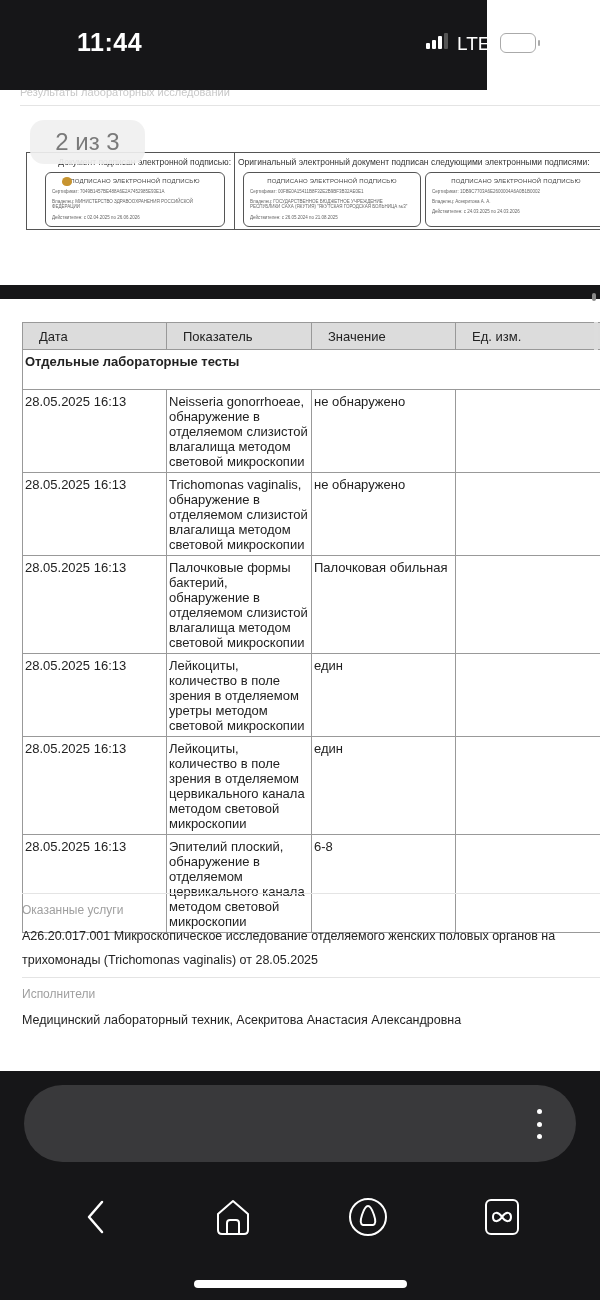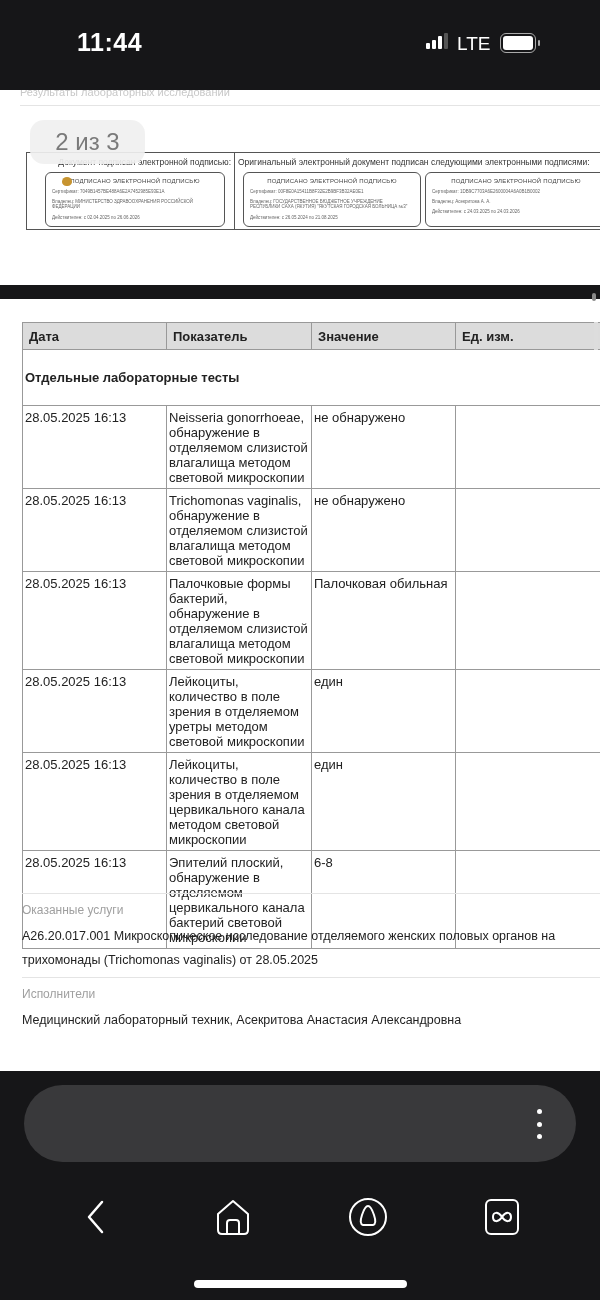--- a/index.html
+++ b/index.html
@@ -1,17 +1,17 @@
 <!DOCTYPE html>
 <html><head>
 <meta charset="utf-8">
 <style>
   * { box-sizing: border-box; margin: 0; padding: 0; }
   html, body { width: 600px; height: 1300px; overflow: hidden; background: #fff; font-family: "Liberation Sans", sans-serif; }
-  .status-bar { position: absolute; left: 0; top: 0; width: 600px; height: 90px; background: #161618; }
+  .status-bar { position: absolute; left: 0; top: 0; width: 487px; height: 90px; background: #161618; }
   .status-time { position: absolute; left: 77px; top: 28px; color: #fff; font-size: 25px; font-weight: bold; letter-spacing: 0.5px; }
   .status-right { position: absolute; left: 426px; top: 33px; display: flex; align-items: flex-start; }
   .signal { display: flex; align-items: flex-end; gap: 2px; height: 16px; margin-right: 9px; }
   .signal span { width: 4px; background: #fff; border-radius: 1px; }
   .signal span.off { background: #555; }
   .lte { color: #fff; font-size: 19px; margin-right: 10px; }
   .battery { width: 36px; height: 20px; border: 1.5px solid #aaa; border-radius: 6px; padding: 2px; position: relative; }
   .battery .fill { width: 100%; height: 100%; background: #fff; border-radius: 3px; }
   .battery::after { content: ""; position: absolute; right: -5px; top: 6px; width: 2px; height: 6px; background: #aaa; border-radius: 1px; }
 
@@ -28,22 +28,22 @@
   .emblem { position: absolute; left: 16px; top: 4px; width: 10px; height: 9px; background: #c79430; border-radius: 50% 50% 45% 45%; }
   .page-badge { position: absolute; left: 30px; top: 30px; width: 115px; height: 44px; background: rgba(240,240,240,0.92); border-radius: 14px; font-size: 24px; color: #7a7a7a; display: flex; align-items: center; justify-content: center; }
   .protocol-footer { position: absolute; left: 27px; top: 150px; font-size: 9px; color: #666; white-space: nowrap; }
 
   .page-separator { position: absolute; left: 0; top: 285px; width: 600px; height: 14px; background: #161618; }
   .scroll-thumb-top { position: absolute; left: 592px; top: 293px; width: 4px; height: 8px; background: #888; border-radius: 2px; }
 
   .results { position: absolute; left: 22px; top: 322px; width: 578px; }
   table { border-collapse: collapse; width: 578px; table-layout: fixed; font-size: 13px; color: #222; }
   th, td { border: 1px solid #999; padding: 4px 2px 3px 2px; text-align: left; vertical-align: top; line-height: 15px; }
-  th { background: #dcdcdc; font-weight: bold; height: 27px; padding-left: 6px; vertical-align: middle; }
-  td.section { font-weight: bold; padding: 20px 2px; height: 24px; }
+  th { background: #dcdcdc; font-weight: normal; height: 27px; padding-left: 16px; vertical-align: middle; }
+  td.section { font-weight: bold; padding: 4px 2px; height: 40px; }
   .scroll-thumb { position: absolute; left: 594px; top: 322px; width: 4px; height: 28px; background: #ddd; }
 
   .services { position: absolute; left: 22px; top: 884px; width: 578px; margin-top: 9px; }
   .divider { height: 1px; background: #e4e4e4; width: 578px; }
   .label-gray { font-size: 12px; color: #a0a0a0; margin-top: 9px; }
   .service-text { font-size: 12.5px; color: #222; line-height: 24px; margin-top: 7px; margin-bottom: 5px; }
 
   .bottom-bar { position: absolute; left: 0; top: 1071px; width: 600px; height: 229px; background: #161618; }
   .address-pill { position: absolute; left: 24px; top: 14px; width: 552px; height: 77px; background: #39393b; border-radius: 39px; }
   .menu-dots { position: absolute; right: 32px; top: 24px; width: 10px; height: 30px; display: flex; flex-direction: column; justify-content: space-between; align-items: center; cursor: pointer; }
@@ -153,21 +153,21 @@
         <td></td>
       </tr>
       <tr style="height:95px">
         <td>28.05.2025 16:13</td>
         <td>Лейкоциты, количество в поле зрения в отделяемом цервикального канала методом световой микроскопии</td>
         <td>един</td>
         <td></td>
       </tr>
       <tr style="height:95px">
         <td>28.05.2025 16:13</td>
-        <td>Эпителий плоский, обнаружение в отделяемом цервикального канала бактерий световой микроскопии</td>
+        <td>Эпителий плоский, обнаружение в отделяемом цервикального канала методом световой микроскопии</td>
         <td>6-8</td>
         <td></td>
       </tr>
     </tbody>
   </table>
 </div>
 <div class="scroll-thumb"></div>
 
 <div class="services">
   <div class="divider"></div>

